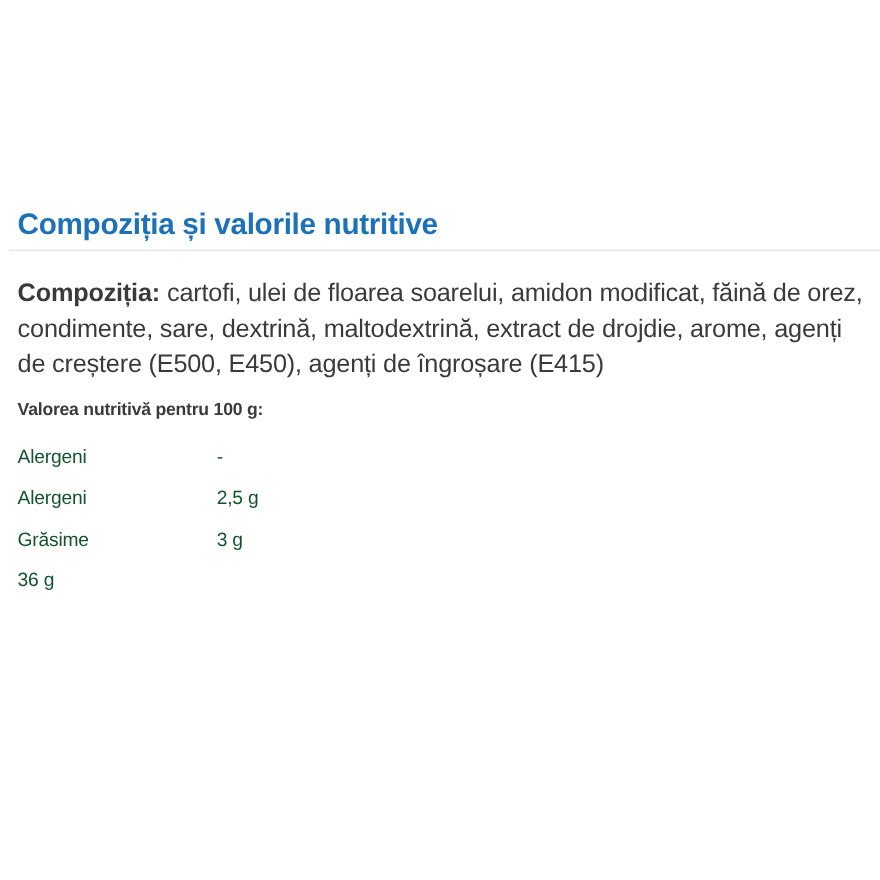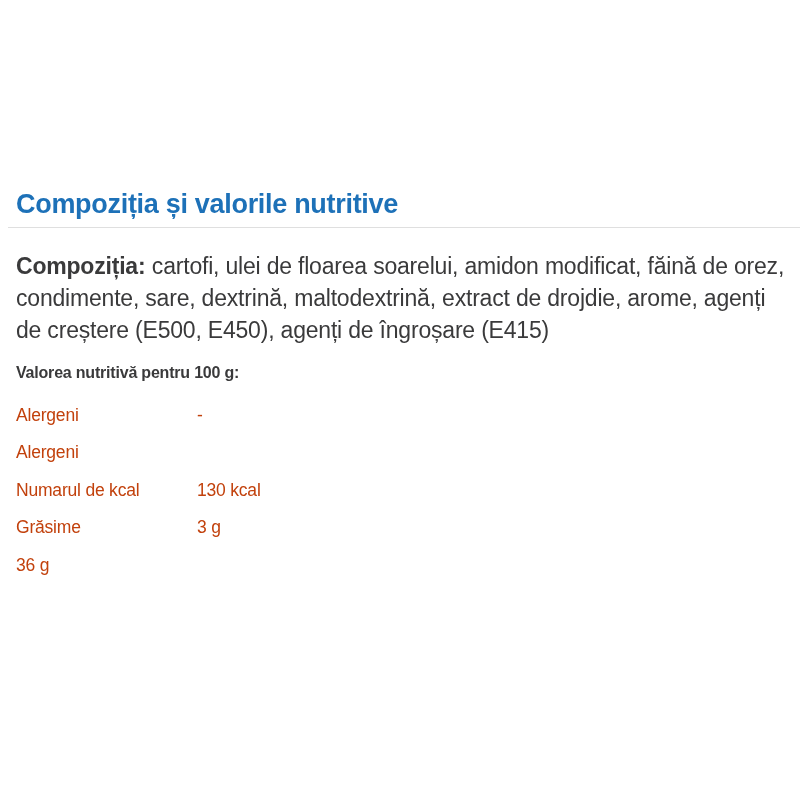--- a/index.html
+++ b/index.html
@@ -54,21 +54,21 @@
   .nutri-table {
     margin-top: 12px;
   }
   .nutri-row {
     display: grid;
     grid-template-columns: 181px 1fr;
     align-items: center;
     height: 37.5px;
   }
   .nutri-cell {
-    color: #c2410c;
+    color: #14532d;
     font-size: 17.5px;
     line-height: 20px;
     letter-spacing: -0.2px;
     white-space: nowrap;
   }
 </style>
 </head>
 <body>
 
 <main class="sheet">
@@ -83,26 +83,23 @@
 
   <div class="nutri-table">
 
     <div class="nutri-row">
       <span class="nutri-cell">Alergeni</span>
       <span class="nutri-cell">-</span>
     </div>
 
     <div class="nutri-row">
       <span class="nutri-cell">Alergeni</span>
+      <span class="nutri-cell">2,5 g</span>
     </div>
 
-    <div class="nutri-row">
-      <span class="nutri-cell">Numarul de kcal</span>
-      <span class="nutri-cell">130 kcal</span>
-    </div>
 
 
     <div class="nutri-row">
       <span class="nutri-cell">Grăsime</span>
       <span class="nutri-cell">3 g</span>
     </div>
 
     <div class="nutri-row">
       <span class="nutri-cell">36 g</span>
     </div>

